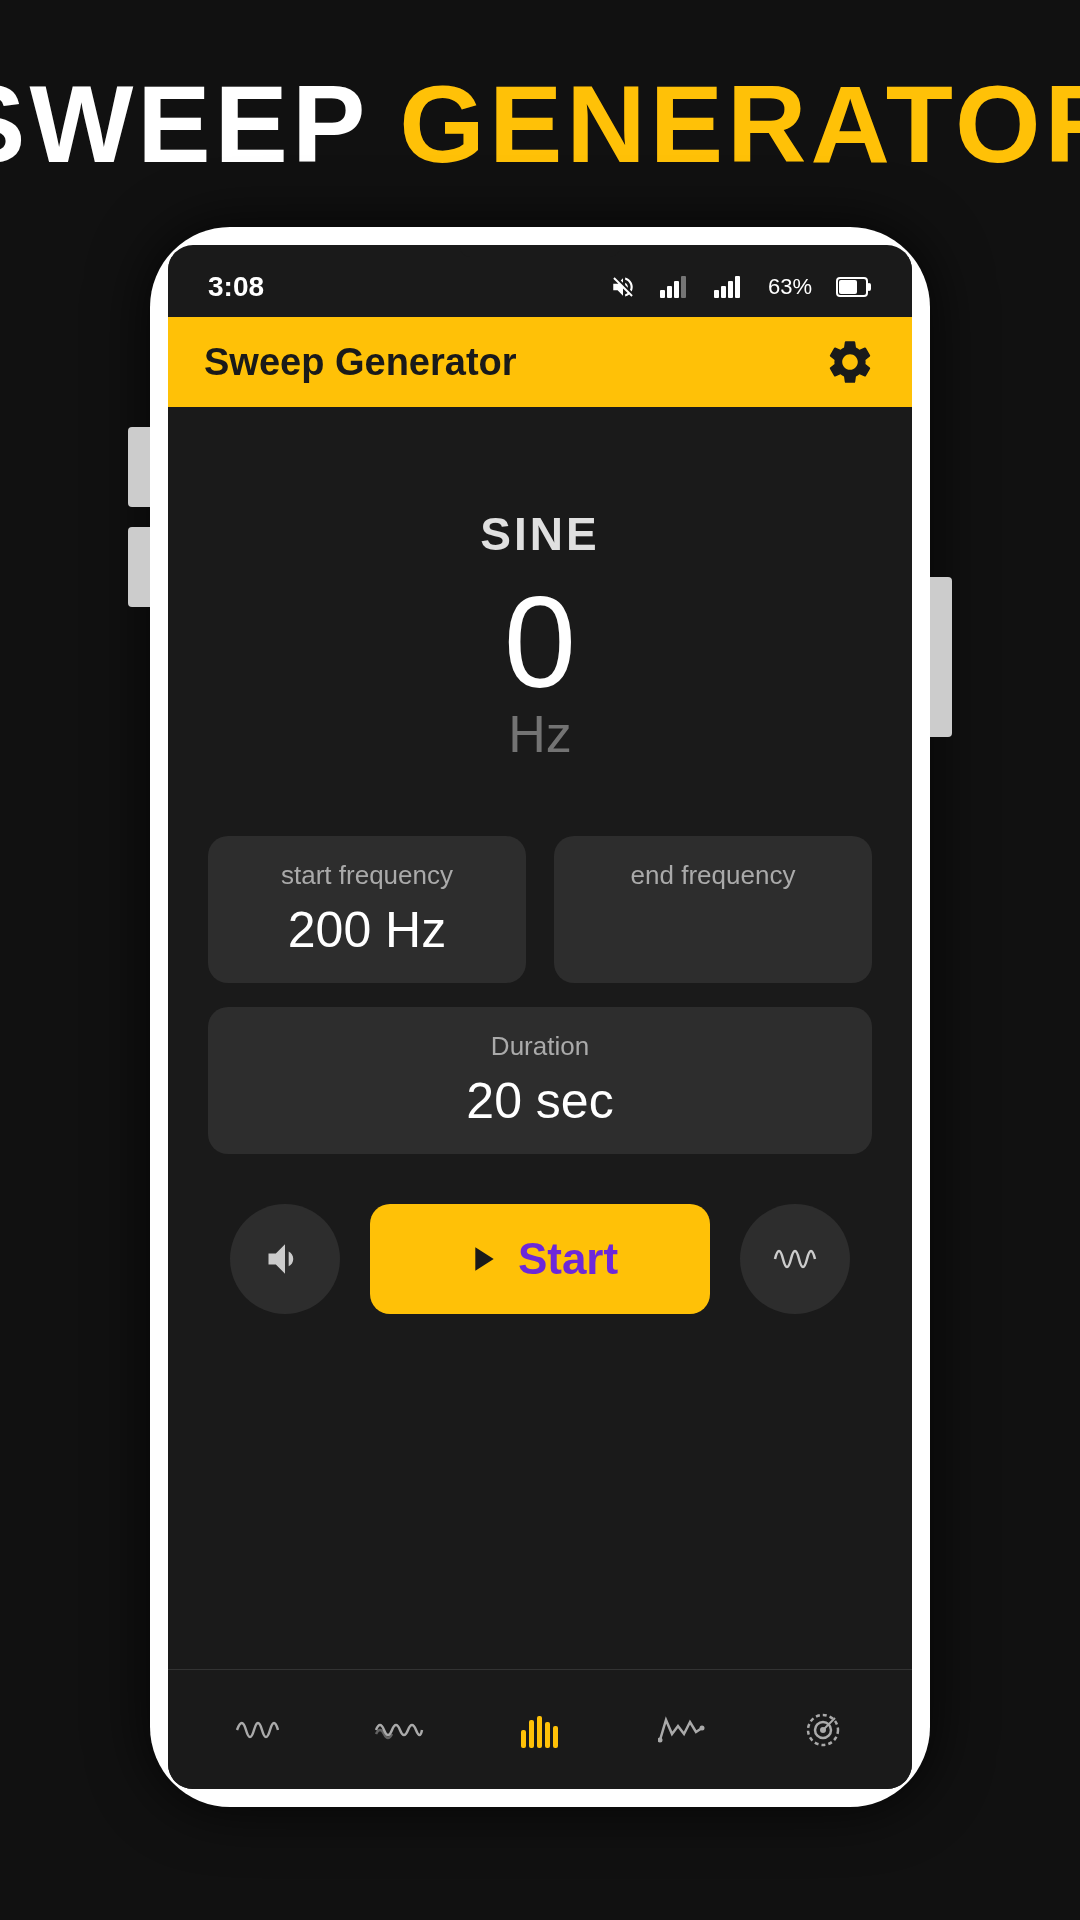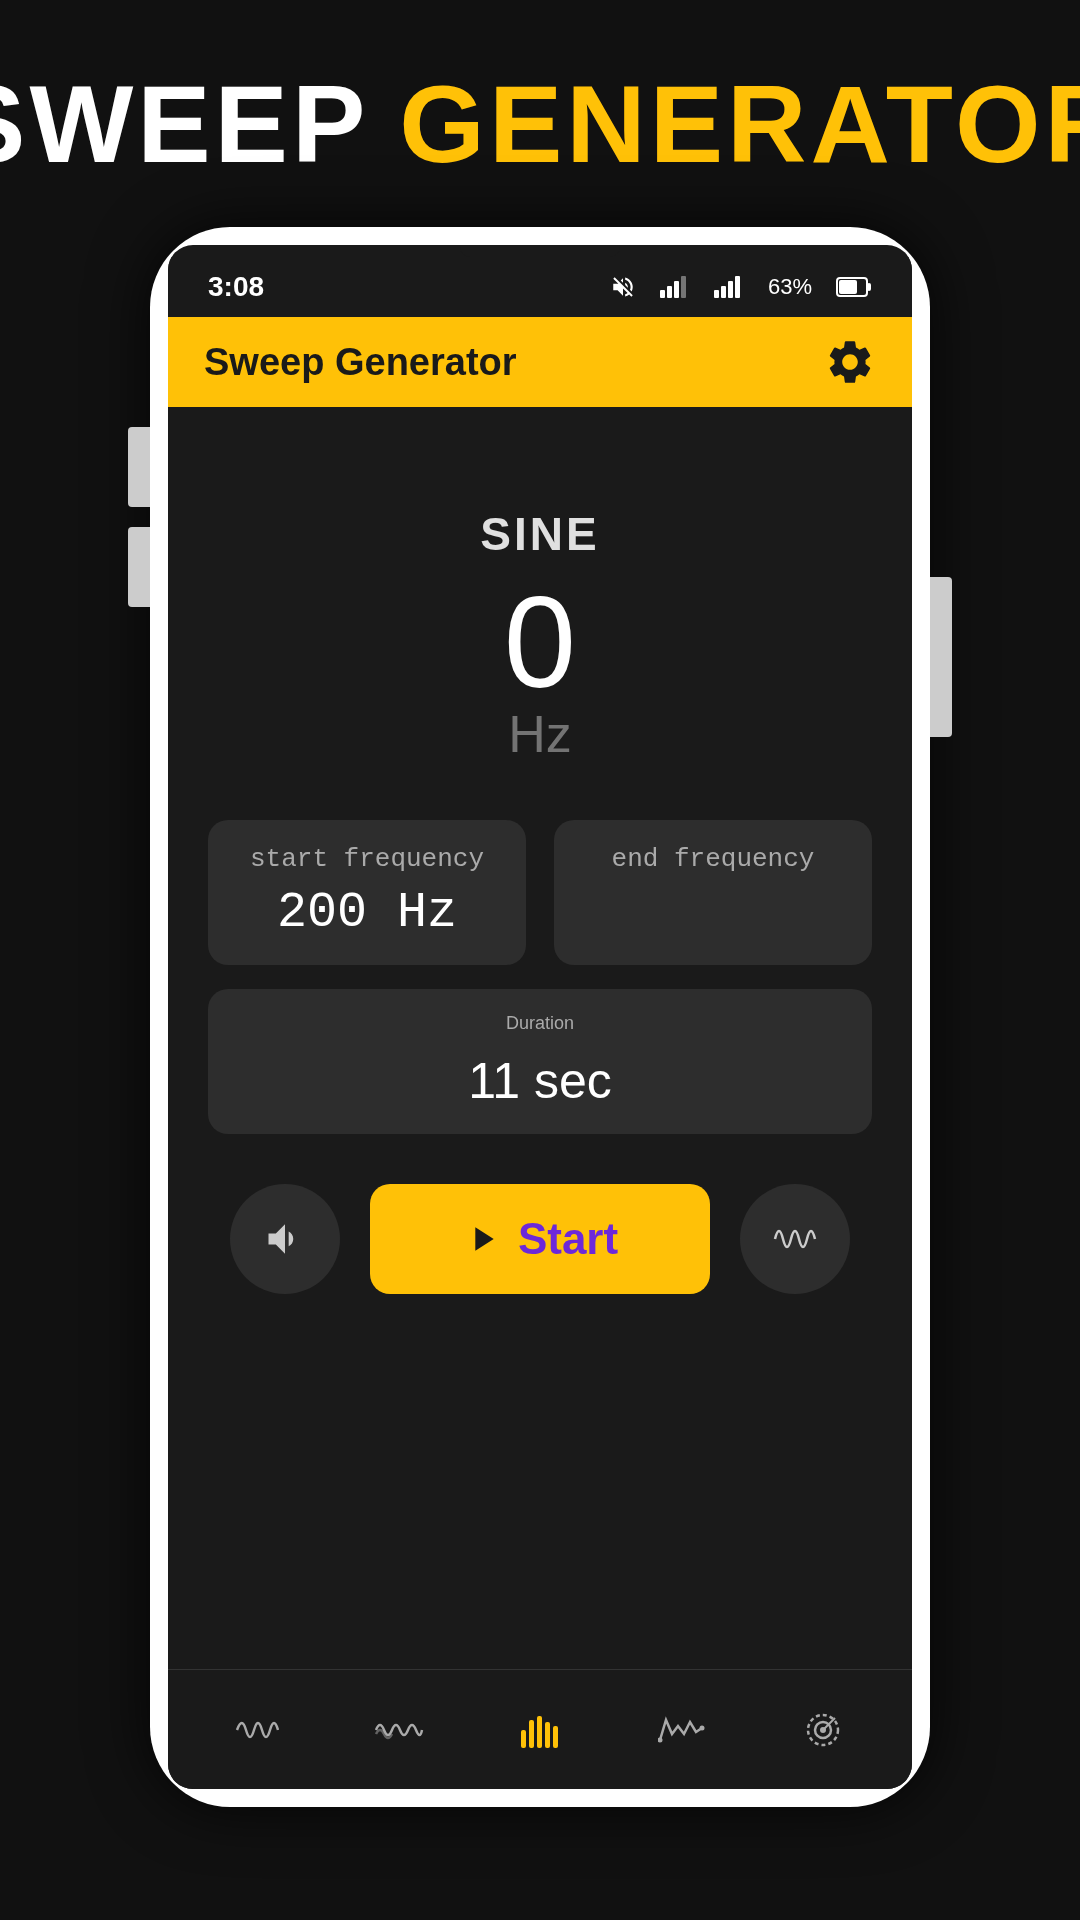--- a/index.html
+++ b/index.html
@@ -189,22 +189,21 @@
       top: 3px;
       right: 4px;
       box-shadow: 0 2px 4px rgba(0,0,0,0.3);
     }
 
     
     .freq-boxes {
       display: flex;
       gap: 28px;
       width: 100%;
-      margin-top: 56px;
-      font-family: Liberation Mono, monospace;
+      margin-top: 72px;
     }
 
     .freq-box {
       flex: 1;
       background: #2d2d2d;
       border-radius: 20px;
       padding: 24px 20px;
       display: flex;
       flex-direction: column;
       align-items: center;
@@ -231,22 +230,22 @@
       padding: 24px 20px;
       display: flex;
       flex-direction: column;
       align-items: center;
       margin-top: 24px;
       cursor: pointer;
     }
 
     .duration-label {
       color: #aaaaaa;
-      font-size: 18px;
-      margin-bottom: 18px;
+      font-size: 26px;
+      margin-bottom: 10px;
     }
 
     .duration-value {
       color: #ffffff;
       font-size: 50px;
       font-weight: 500;
     }
 
     
     .controls-row {
@@ -444,21 +443,21 @@
             <span class="freq-box-label">start frequency</span>
             <span class="freq-box-value">200 Hz</span>
           </div>
           <div class="freq-box">
             <span class="freq-box-label">end frequency</span>
           </div>
         </div>
 
         <div class="duration-box">
           <span class="duration-label">Duration</span>
-          <span class="duration-value">11 sec</span>
+          <span class="duration-value">20 sec</span>
         </div>
 
         <div class="controls-row">
 
           <button class="icon-button">
             <svg width="44" height="44" viewBox="0 0 24 24" fill="#cccccc">
               <path d="M3 9v6h4l5 5V4L7 9H3zm13.5 3c0-1.77-1.02-3.29-2.5-4.03v8.05c1.48-.73 2.5-2.25 2.5-4.02z"></path>
             </svg>
           </button>
 

